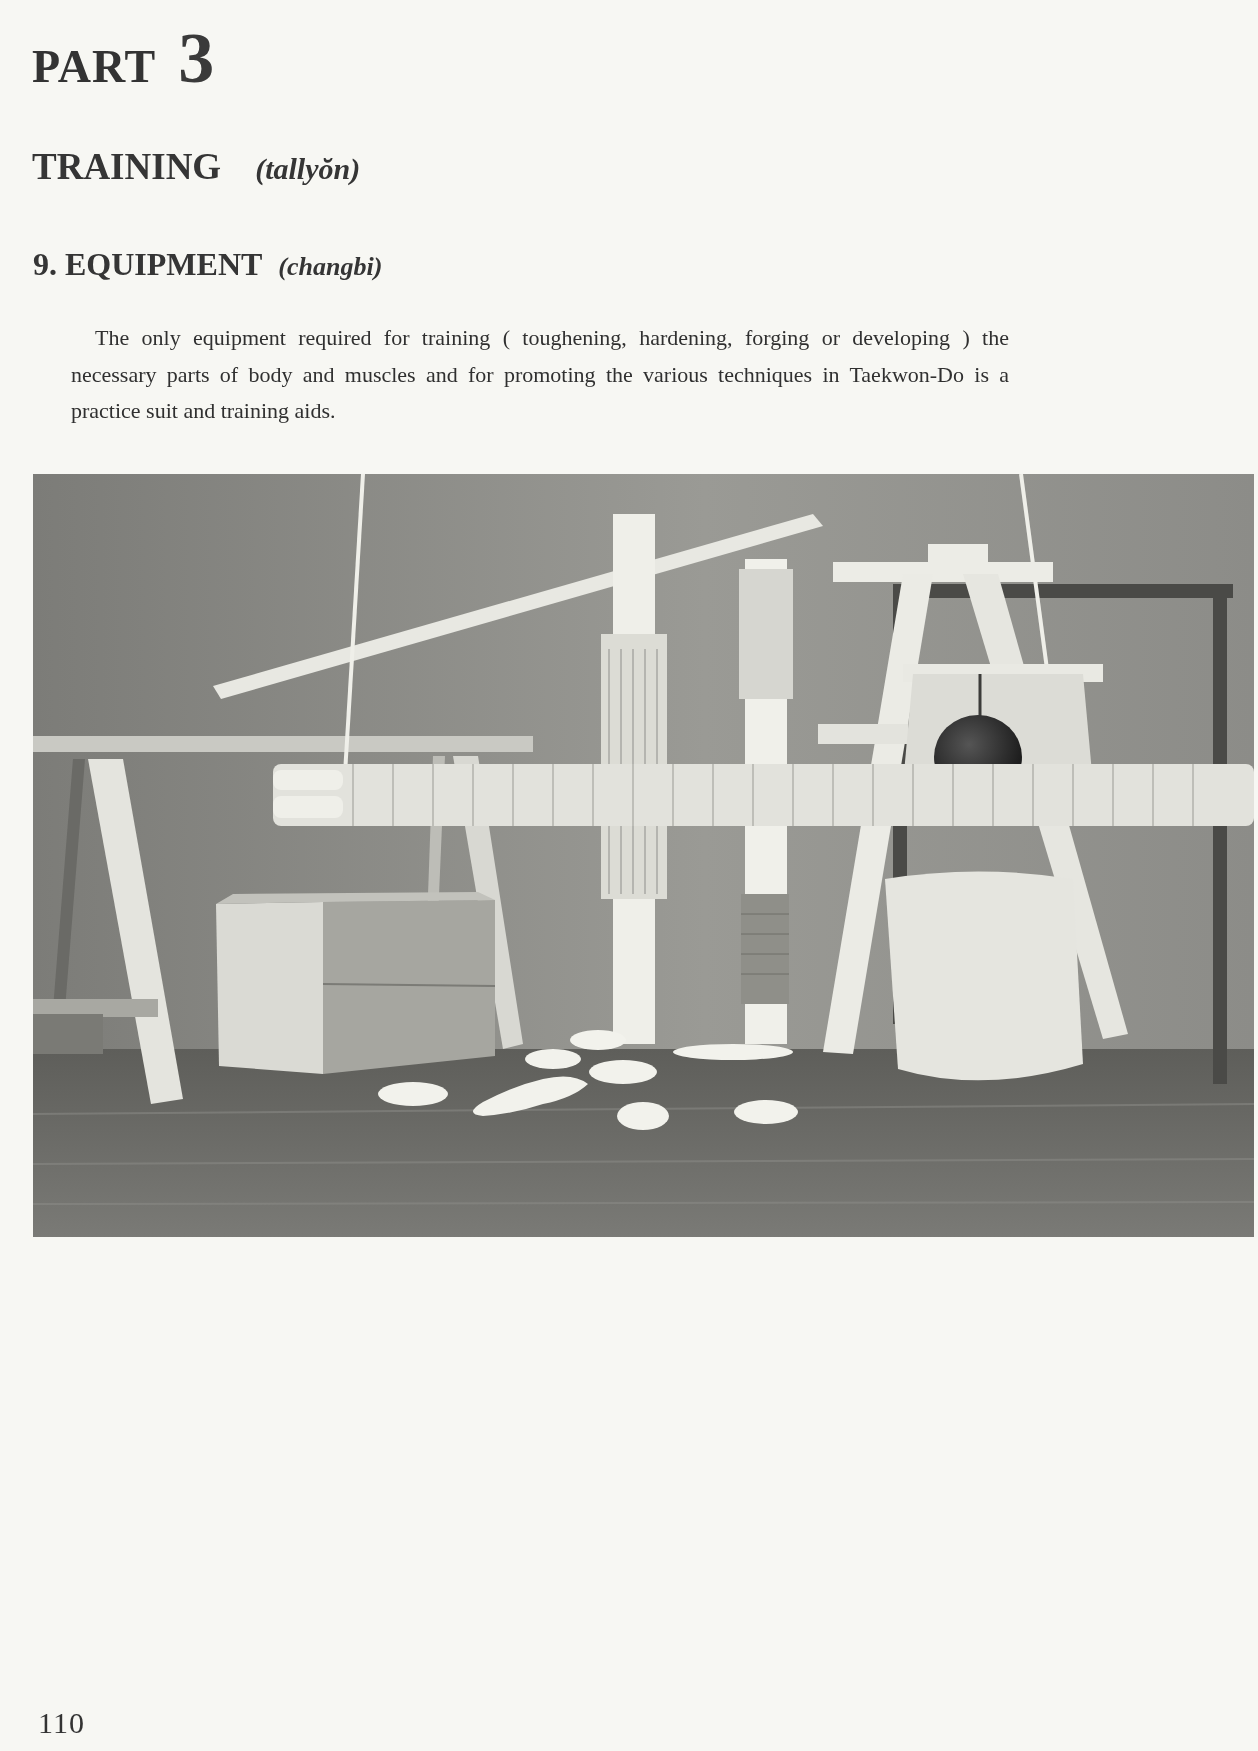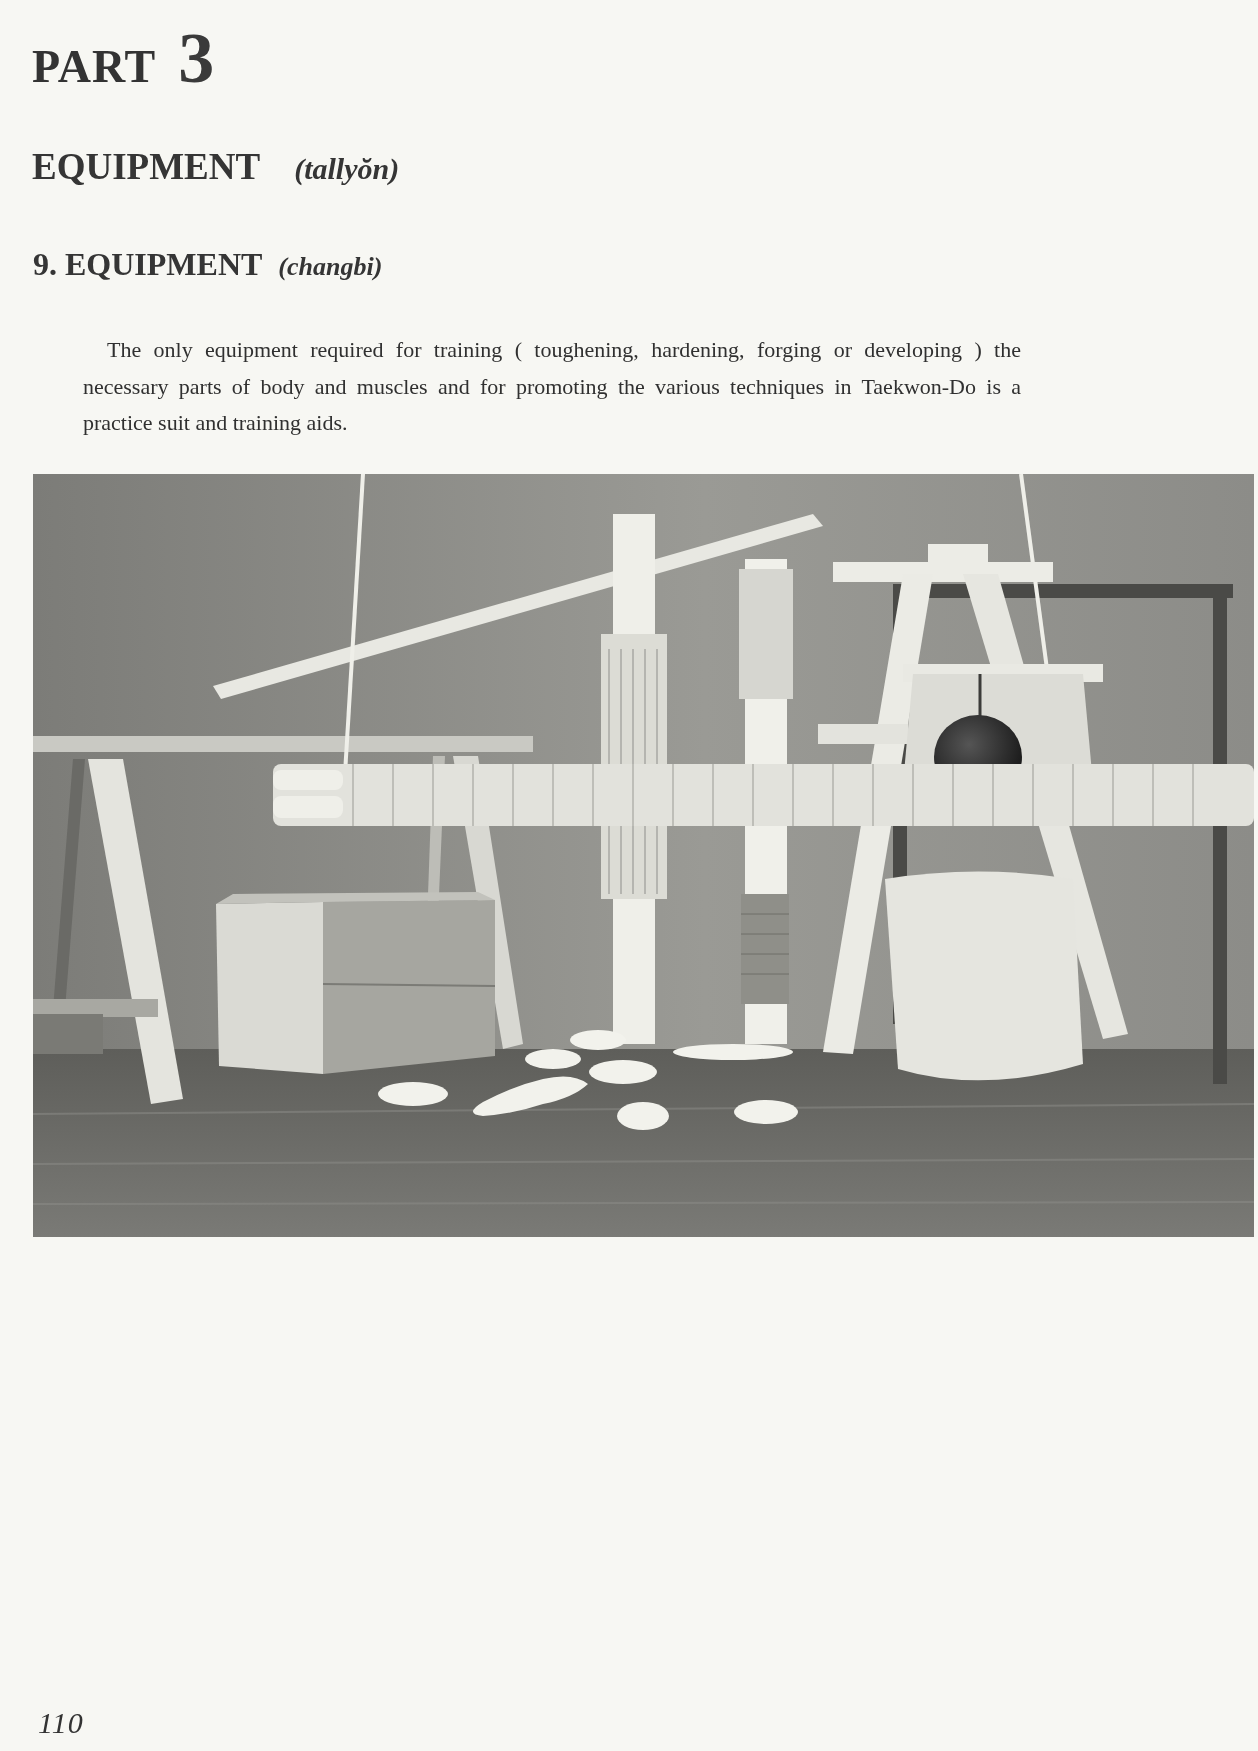--- a/index.html
+++ b/index.html
@@ -66,21 +66,21 @@
     .intro-paragraph {
       position: absolute;
       left: 67px;
       top: 316px;
       width: 938px;
       font-size: 22px;
       line-height: 36.5px;
       text-align: justify;
       text-align-last: left;
       color: #303030;
-      margin: 16px;
+      margin: 4px;
       text-indent: 24px;
     }
     .photo {
       position: absolute;
       left: 33px;
       top: 474px;
       width: 1221px;
       height: 763px;
       background: #8a8a86;
       overflow: hidden;
@@ -90,33 +90,32 @@
       width: 100%;
       height: 100%;
     }
     .page-number {
       position: absolute;
       left: 38px;
       top: 1706px;
       font-size: 30px;
       color: #333;
       letter-spacing: 1px;
-      font-style: italic;
     }
   </style>
 </head>
 <body>
 
 <div class="part-heading">
   <span class="part-word">PART</span>
   <span class="part-num">3</span>
 </div>
 
 <div class="chapter-title">
-  <span>EQUIPMENT</span><span class="romanized">(tallyŏn)</span>
+  <span>TRAINING</span><span class="romanized">(tallyŏn)</span>
 </div>
 
 <div class="section-title">
   <span>9. EQUIPMENT</span><span class="romanized">(changbi)</span>
 </div>
 
 <p class="intro-paragraph">The only equipment required for training ( toughening, hardening, forging or developing ) the necessary parts of body and muscles and for promoting the various techniques in Taekwon-Do is a practice suit and training aids.</p>
 
 <div class="photo">
   <svg viewBox="0 0 1221 763" preserveAspectRatio="none">

